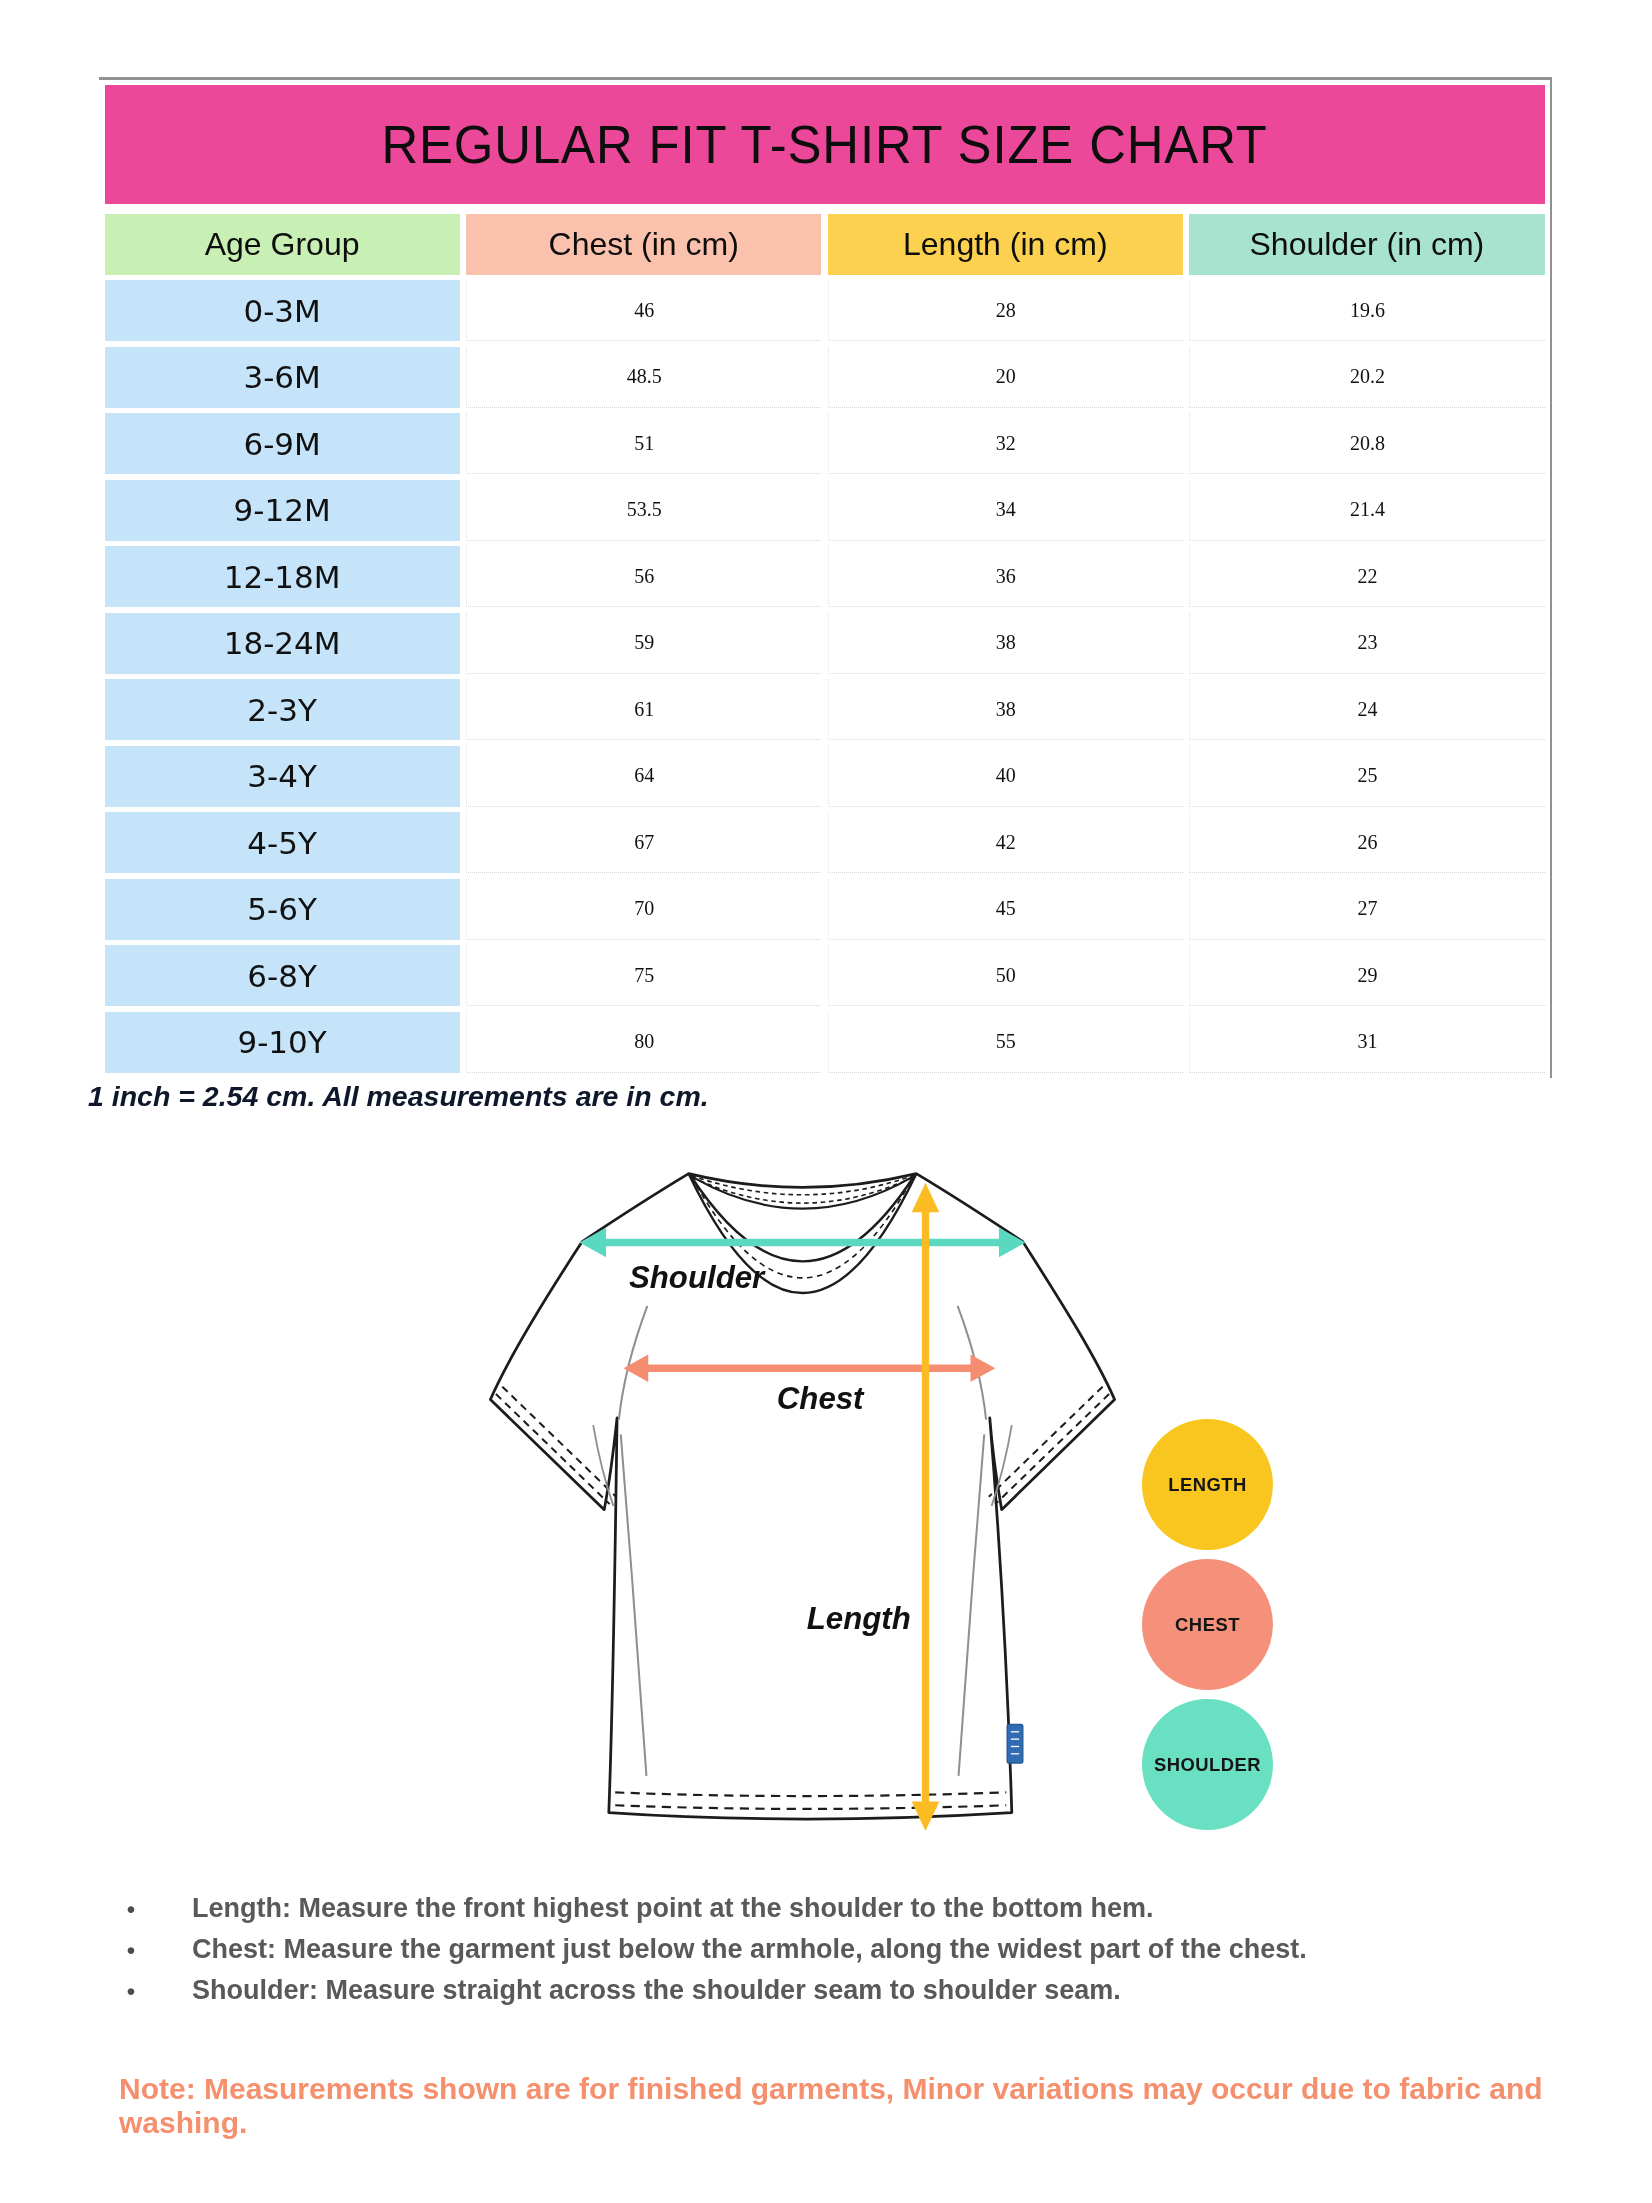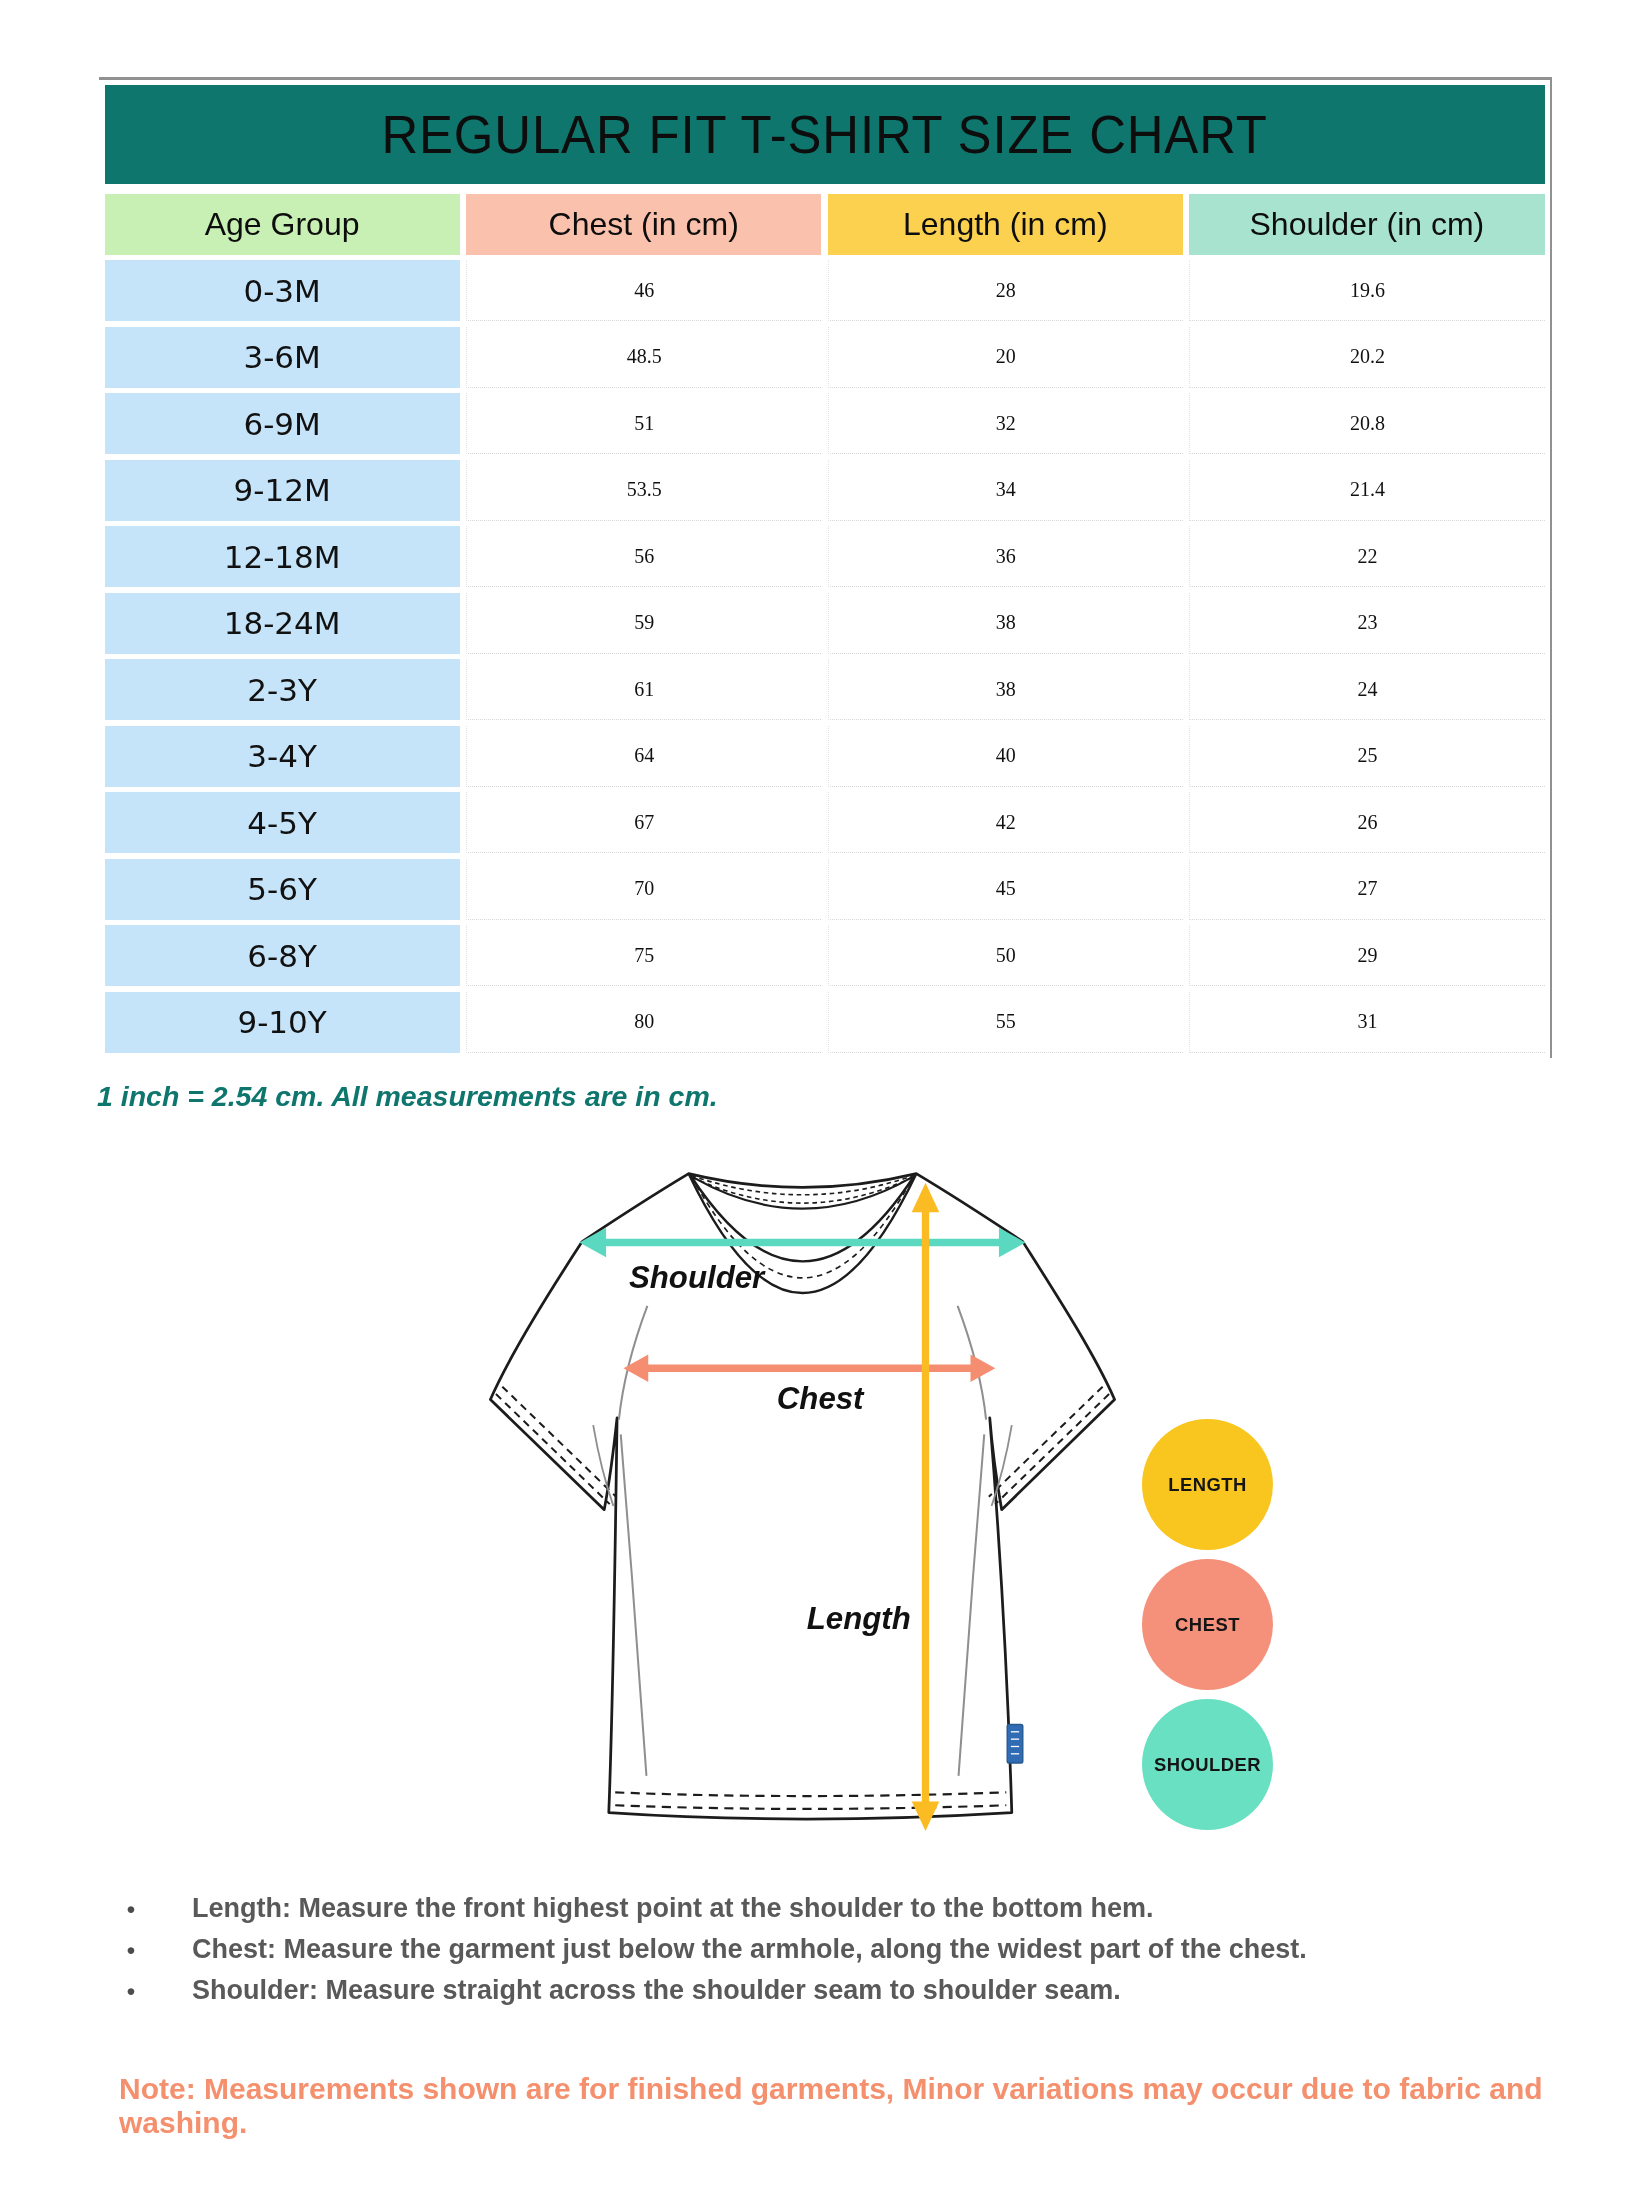--- a/index.html
+++ b/index.html
@@ -3,35 +3,35 @@
 <meta charset="utf-8">
 <style>
   html,body{margin:0;padding:0;background:#fff;}
   .page{position:relative;width:1653px;height:2204px;background:#ffffff;overflow:hidden;
         font-family:"Liberation Sans",sans-serif;color:#111;}
 
   
   .table-wrap{position:absolute;left:99px;top:77px;width:1453px;box-sizing:border-box;
               border-top:3.7px solid #919191;border-right:2.8px solid #919191;
               padding:4.6px 5.5px 5.5px 5.5px;}
-  .title-row{height:99px;background:#0f766e;display:flex;align-items:center;justify-content:center;}
+  .title-row{height:119px;background:#ec4899;display:flex;align-items:center;justify-content:center;}
   .title-row span{font-size:53px;letter-spacing:0.9px;color:#0d0d0d;transform:scaleX(.96);white-space:nowrap;}
   .size-table{display:grid;grid-template-columns:repeat(4,1fr);column-gap:6.4px;row-gap:5.5px;margin-top:10px;}
   .cell{height:61px;display:flex;align-items:center;justify-content:center;box-sizing:border-box;}
   .hcell{font-size:32px;color:#0d0d0d;}
   .h-age{background:#C9F0B4;}
   .h-chest{background:#FAC2AD;}
   .h-length{background:#FCD150;}
   .h-shoulder{background:#A8E3CF;}
   .age{background:#C6E4F9;font-size:31px;font-family:"DejaVu Sans",sans-serif;}
   .val{background:#ffffff;font-size:20px;font-family:Liberation Serif, serif;
        border-bottom:1.8px dotted #d7d7d7;border-left:1.8px dotted #e3e3e3;}
 
   
-  .inch-note{position:absolute;left:97px;top:1080px;font-size:28.5px;font-weight:bold;font-style:italic;color:#0f766e;}
+  .inch-note{position:absolute;left:88px;top:1080px;font-size:28.5px;font-weight:bold;font-style:italic;color:#0f172a;}
   .bullets{position:absolute;left:119px;top:1888px;width:1442px;list-style:none;margin:0;padding:0;}
   .bullets li{position:relative;padding-left:73px;font-size:27px;font-weight:bold;color:#595959;line-height:41px;}
   .bullets li .dot{position:absolute;left:7.3px;top:0;font-size:15.6px;line-height:41px;color:#4c4c4c;}
   .footer-note{position:absolute;left:119px;top:2072px;font-size:30px;font-weight:bold;color:#F5906E;}
 
   
   .shirt-svg{position:absolute;left:459px;top:1159px;width:698px;height:716px;}
   .legend{position:absolute;left:1142px;top:1419px;width:131px;}
   .legend .circle{width:131px;height:131px;border-radius:50%;display:flex;align-items:center;justify-content:center;
                   font-size:18.4px;font-weight:bold;letter-spacing:0.5px;color:#151515;margin-bottom:9.2px;}

